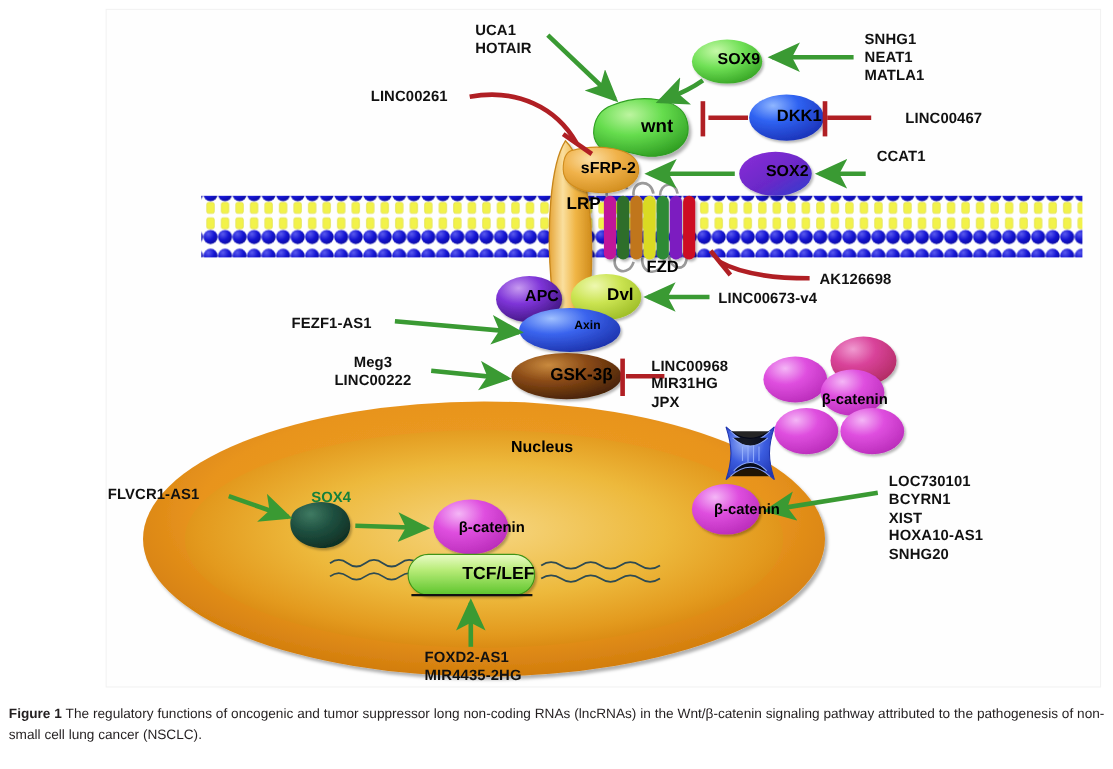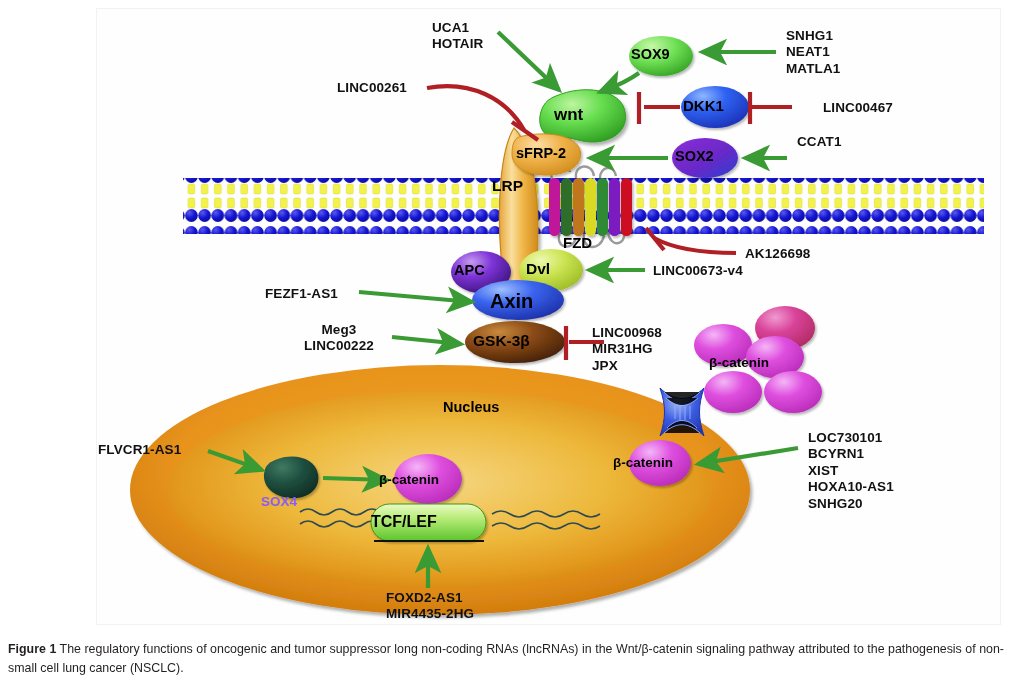--- a/index.html
+++ b/index.html
@@ -3,21 +3,21 @@
 <meta charset="utf-8">
 <style>
   html,body{margin:0;padding:0;background:#ffffff;}
   body{width:1012px;height:699px;font-family:"Liberation Sans",sans-serif;position:relative;overflow:hidden;}
   #fig-frame{position:absolute;left:96px;top:8px;width:905px;height:617px;background:#fefefe;border:1px solid #f2f2f2;box-sizing:border-box;}
   #canvas{position:absolute;left:0;top:0;width:1012px;height:699px;}
   .lab{position:absolute;font-family:"Liberation Sans",sans-serif;font-weight:bold;color:#111111;white-space:pre;line-height:1.22;}
   .lnc{font-size:13.5px;letter-spacing:.1px;}
   .cap{position:absolute;left:8px;top:640px;width:996px;font-family:"Liberation Sans",sans-serif;font-size:12.4px;color:#231f20;line-height:1.55;text-align:justify;}
   .cap b{font-weight:bold;margin-top:31px;}
-  .nodelab{position:absolute;font-weight:bold;color:#000;text-align:left;pointer-events:none;white-space:nowrap;}
+  .nodelab{position:absolute;font-weight:bold;color:#000;text-align:right;pointer-events:none;white-space:nowrap;}
 </style>
 </head>
 <body>
 
 <div id="fig-frame"></div>
 
 <svg id="canvas" viewBox="0 0 1012 699">
   <defs>
 
     <marker id="grnArrow" markerWidth="7" markerHeight="7" refX="5.6" refY="3" orient="auto">
@@ -298,24 +298,24 @@
 
 <div class="nodelab" style="left:554px;top:105px;width:58px;font-size:17px;">wnt</div>
 <div class="nodelab" style="left:631px;top:46px;width:60px;font-size:14.5px;">SOX9</div>
 <div class="nodelab" style="left:683px;top:97px;width:64px;font-size:15px;">DKK1</div>
 <div class="nodelab" style="left:675px;top:148px;width:60px;font-size:14.5px;">SOX2</div>
 <div class="nodelab" style="left:516px;top:145px;width:62px;font-size:14.5px;">sFRP-2</div>
 <div class="nodelab" style="left:492px;top:177px;width:54px;font-size:15.5px;">LRP</div>
 <div class="nodelab" style="left:563px;top:234px;width:54px;font-size:15px;">FZD</div>
 <div class="nodelab" style="left:454px;top:262px;width:54px;font-size:14.5px;">APC</div>
 <div class="nodelab" style="left:526px;top:260px;width:50px;font-size:15.5px;">Dvl</div>
-<div class="nodelab" style="left:490px;top:290px;width:56px;font-size:20px;">Axin</div>
+<div class="nodelab" style="left:490px;top:290px;width:56px;font-size:11px;">Axin</div>
 <div class="nodelab" style="left:473px;top:332px;width:84px;font-size:15.5px;">GSK-3β</div>
 <div class="nodelab" style="left:443px;top:399px;width:78px;font-size:14.5px;">Nucleus</div>
-<div class="nodelab" style="left:261px;top:494px;width:58px;font-size:13.5px;color:#8b5cf6;">SOX4</div>
+<div class="nodelab" style="left:261px;top:444px;width:58px;font-size:13.5px;color:#15803d;">SOX4</div>
 <div class="nodelab" style="left:379px;top:472px;width:98px;font-size:13.5px;">β-catenin</div>
 <div class="nodelab" style="left:613px;top:455px;width:96px;font-size:13.5px;">β-catenin</div>
 <div class="nodelab" style="left:709px;top:355px;width:98px;font-size:13.5px;">β-catenin</div>
 <div class="nodelab" style="left:371px;top:513px;width:115px;font-size:16px;">TCF/LEF</div>
 
 <div class="lab lnc" style="left:432px;top:20px;">UCA1
 HOTAIR</div>
 <div class="lab lnc" style="left:337px;top:80px;">LINC00261</div>
 <div class="lab lnc" style="left:786px;top:28px;">SNHG1
 NEAT1

